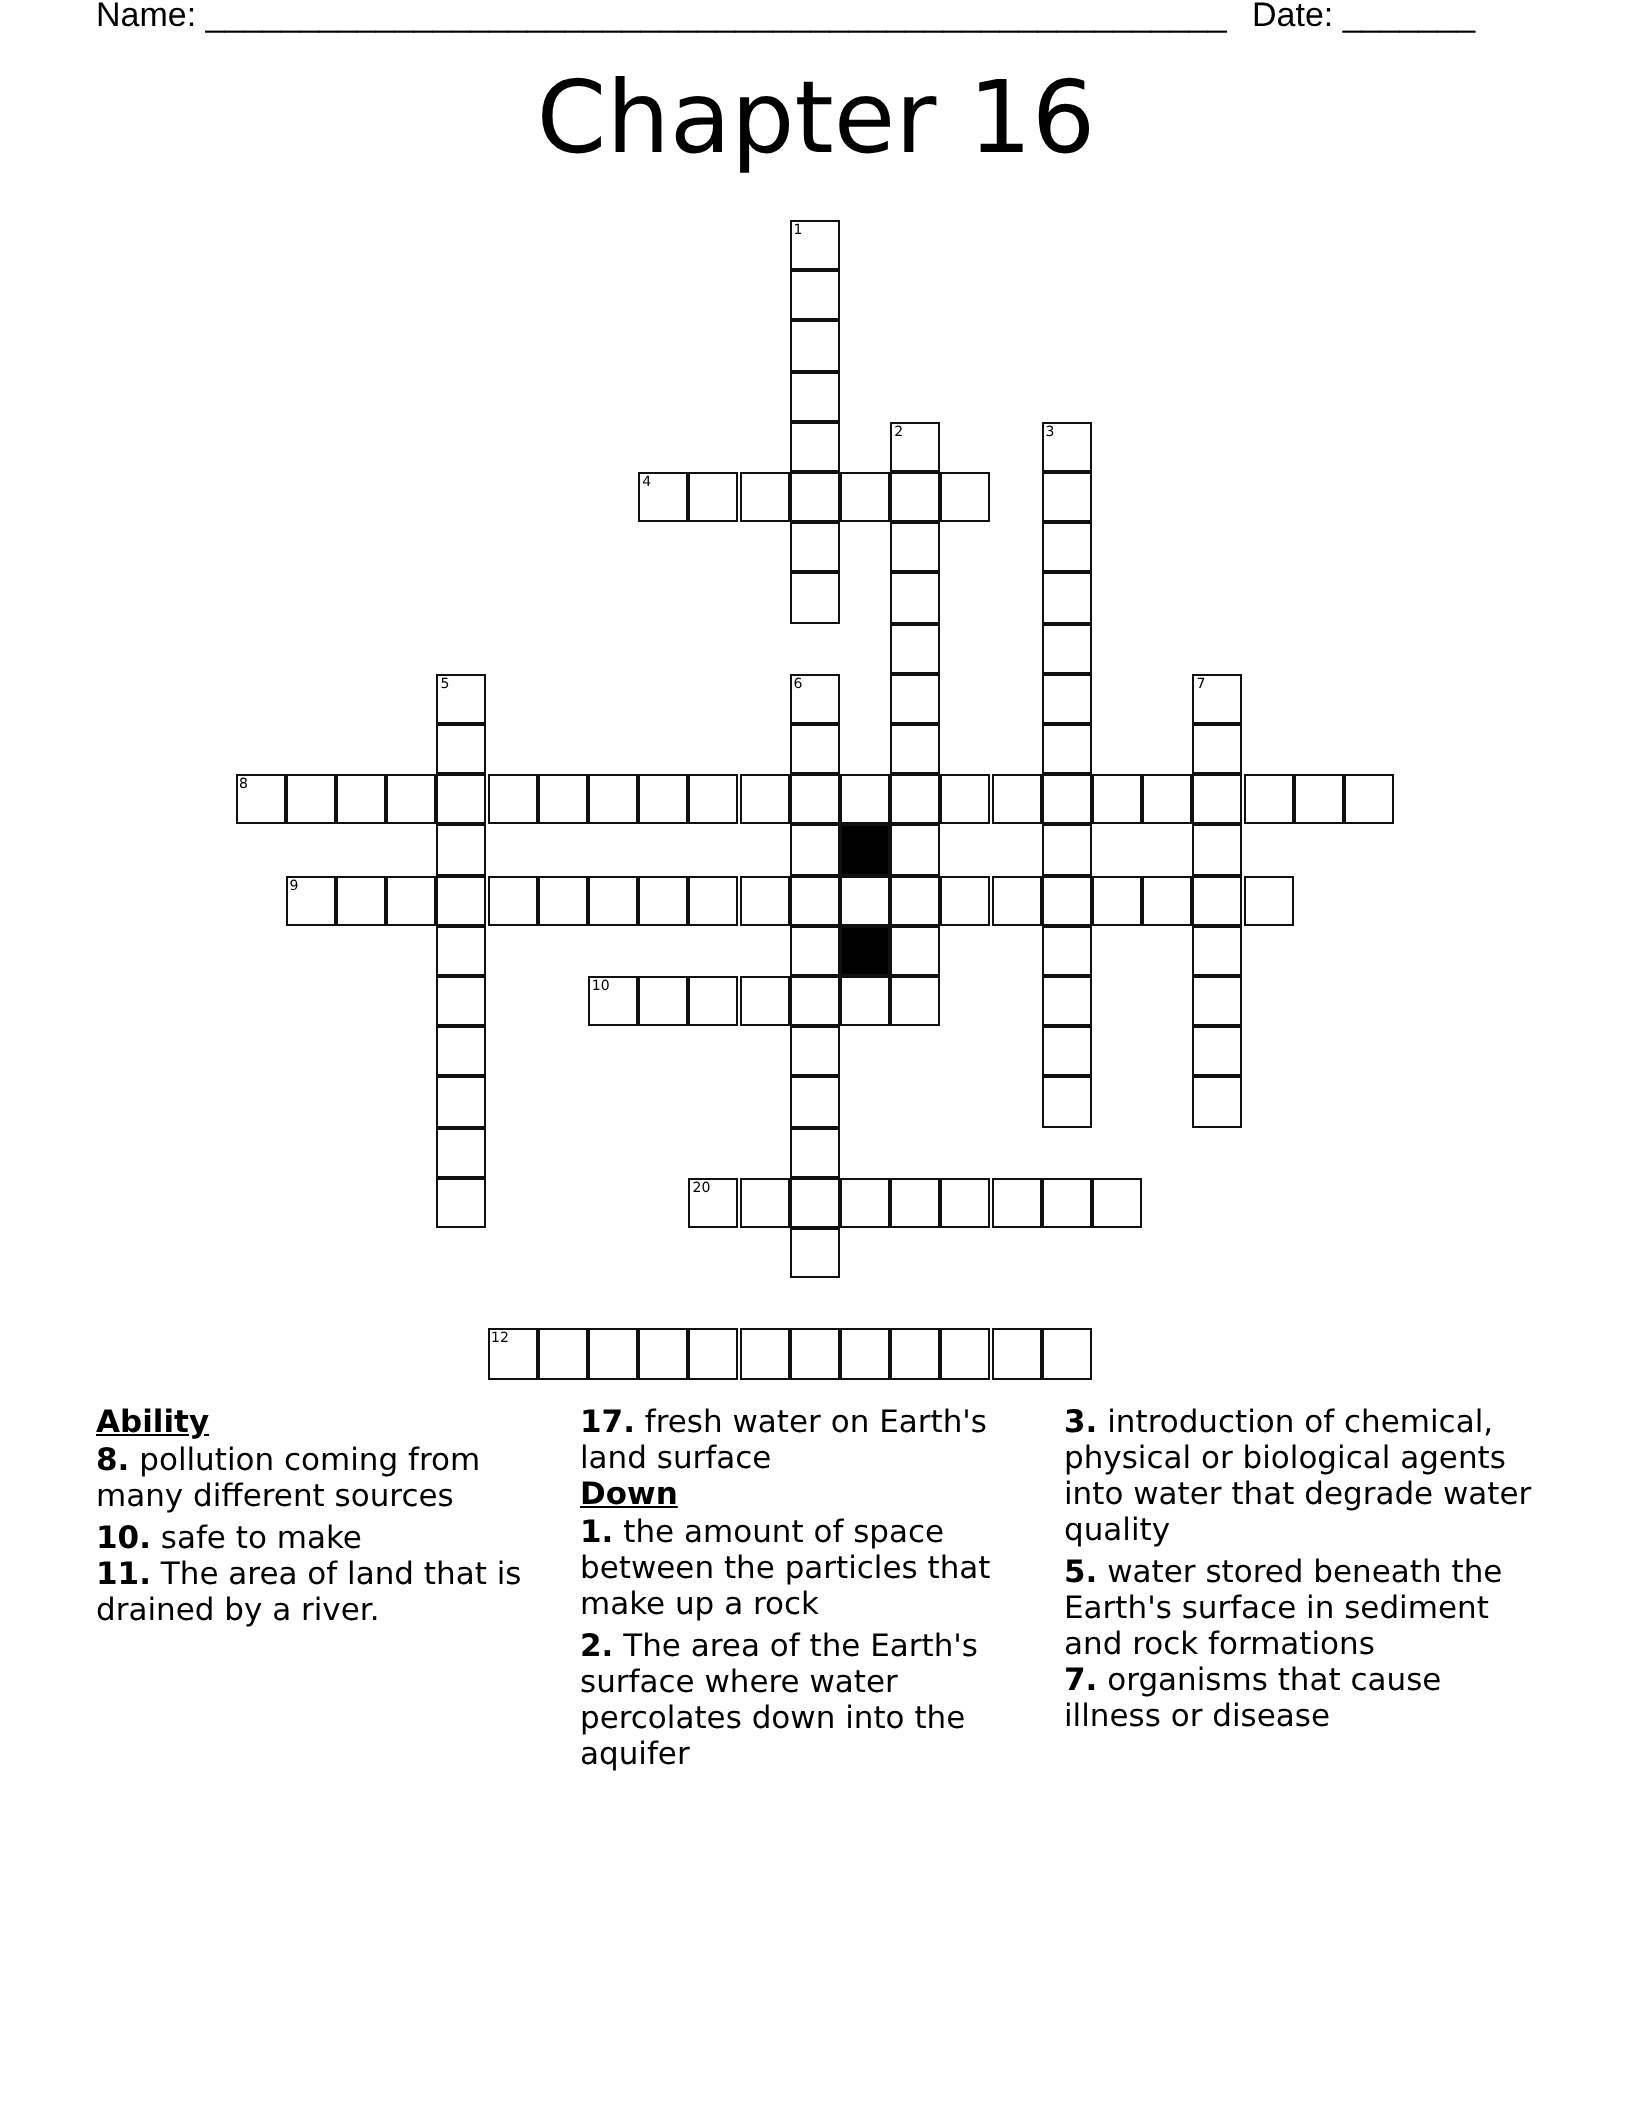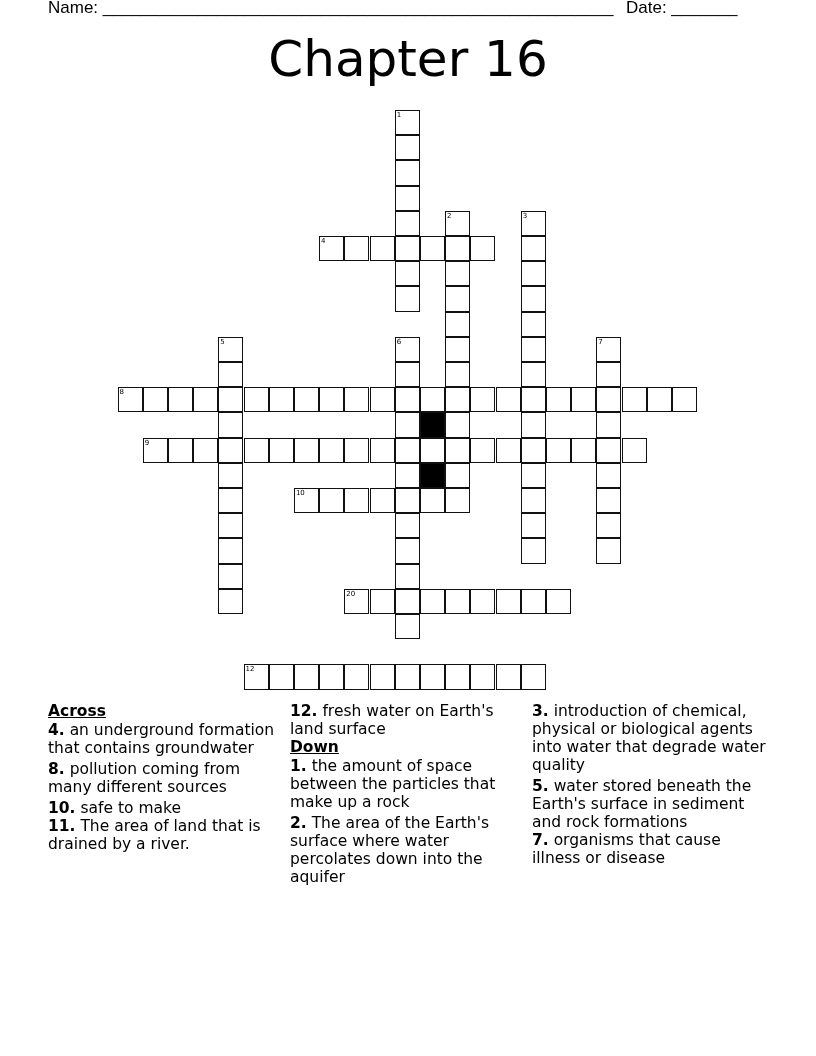--- a/index.html
+++ b/index.html
@@ -184,28 +184,27 @@
     <div class="cell" style="left: 445.1px; top: 664.4px;"></div>
     <div class="cell" style="left: 470.3px; top: 664.4px;"></div>
     <div class="cell" style="left: 495.5px; top: 664.4px;"></div>
     <div class="cell" style="left: 520.7px; top: 664.4px;"></div>
     <div class="cell block" style="left: 419.9px; top: 412.4px;"></div>
     <div class="cell block" style="left: 419.9px; top: 462.8px;"></div>
   </div>
 
 <div class="clues">
   <div class="col col1">
-    <div class="heading">Across</div>
-    <div class="clue"><b>4.</b> <span>an underground formation that contains groundwater</span></div>
+    <div class="heading">Ability</div>
     <div class="clue"><b>8.</b> <span>pollution coming from many different sources</span></div>
     <div class="clue" style="margin-bottom:0"><b>10.</b> <span>safe to make</span></div>
     <div class="clue"><b>11.</b> <span>The area of land that is drained by a river.</span></div>
   </div>
   <div class="col col2">
-    <div class="clue" style="margin-bottom:0"><b>12.</b> <span>fresh water on Earth's land surface</span></div>
+    <div class="clue" style="margin-bottom:0"><b>17.</b> <span>fresh water on Earth's land surface</span></div>
     <div class="heading">Down</div>
     <div class="clue"><b>1.</b> <span>the amount of space between the particles that make up a rock</span></div>
     <div class="clue"><b>2.</b> <span>The area of the Earth's surface where water percolates down into the aquifer</span></div>
   </div>
   <div class="col col3">
     <div class="clue"><b>3.</b> <span>introduction of chemical, physical or biological agents into water that degrade water quality</span></div>
     <div class="clue" style="margin-bottom:0"><b>5.</b> <span>water stored beneath the Earth's surface in sediment and rock formations</span></div>
     <div class="clue"><b>7.</b> <span>organisms that cause illness or disease</span></div>
   </div>
 </div>

